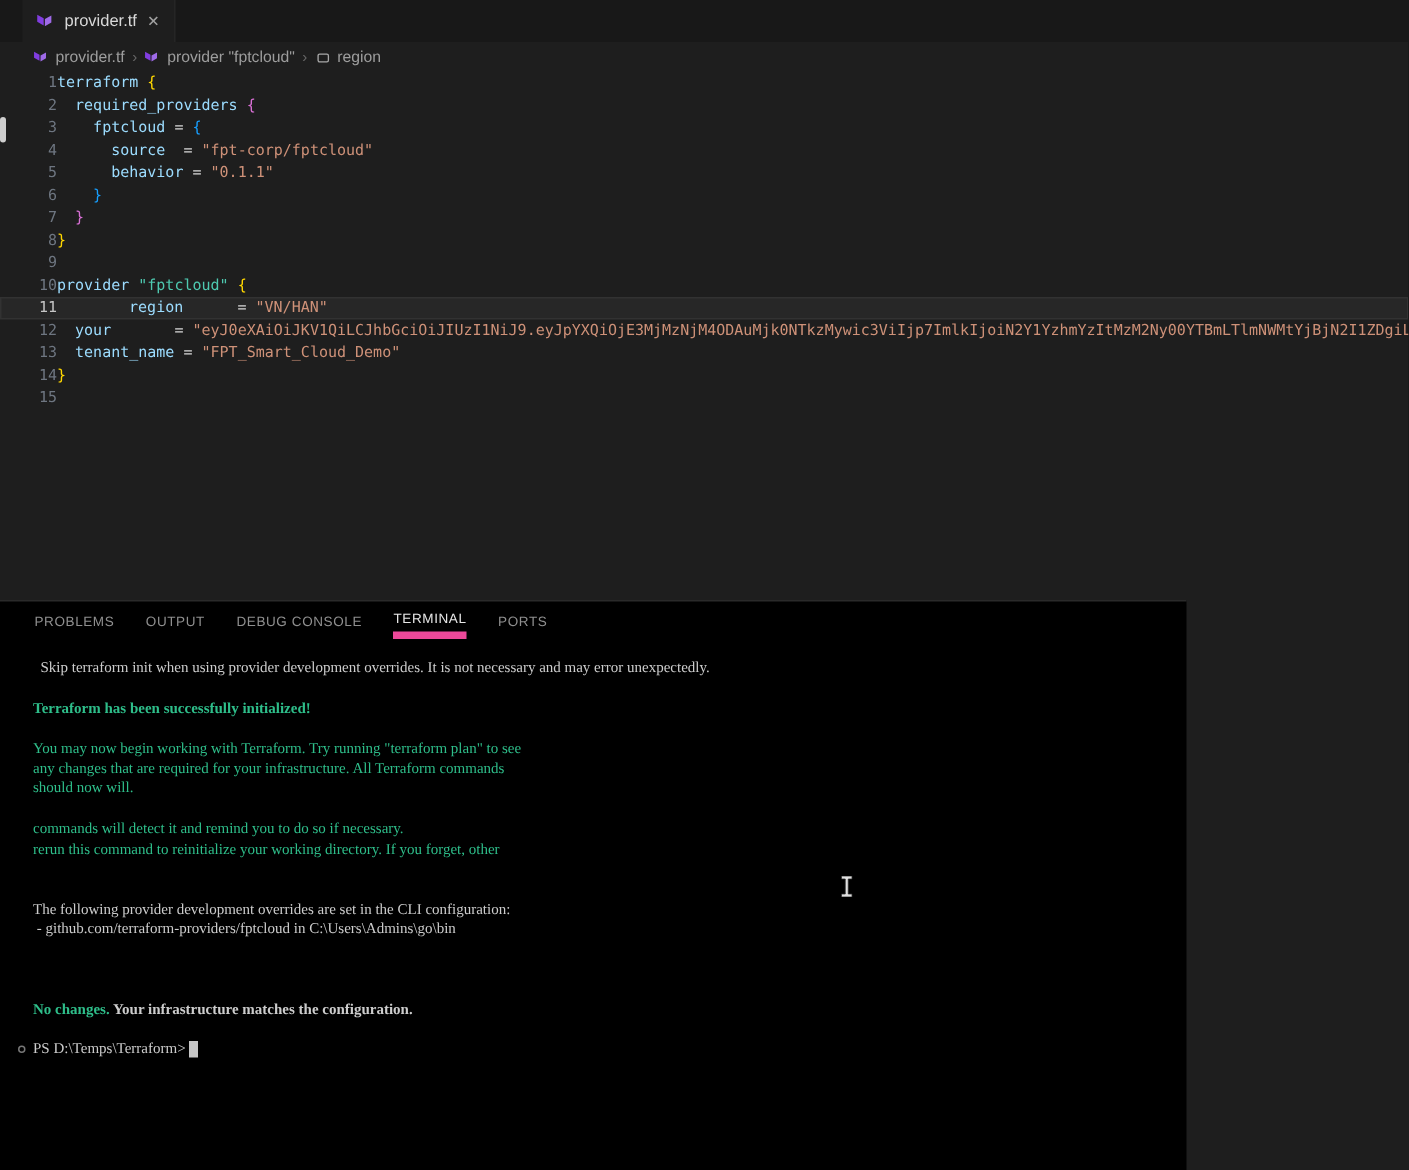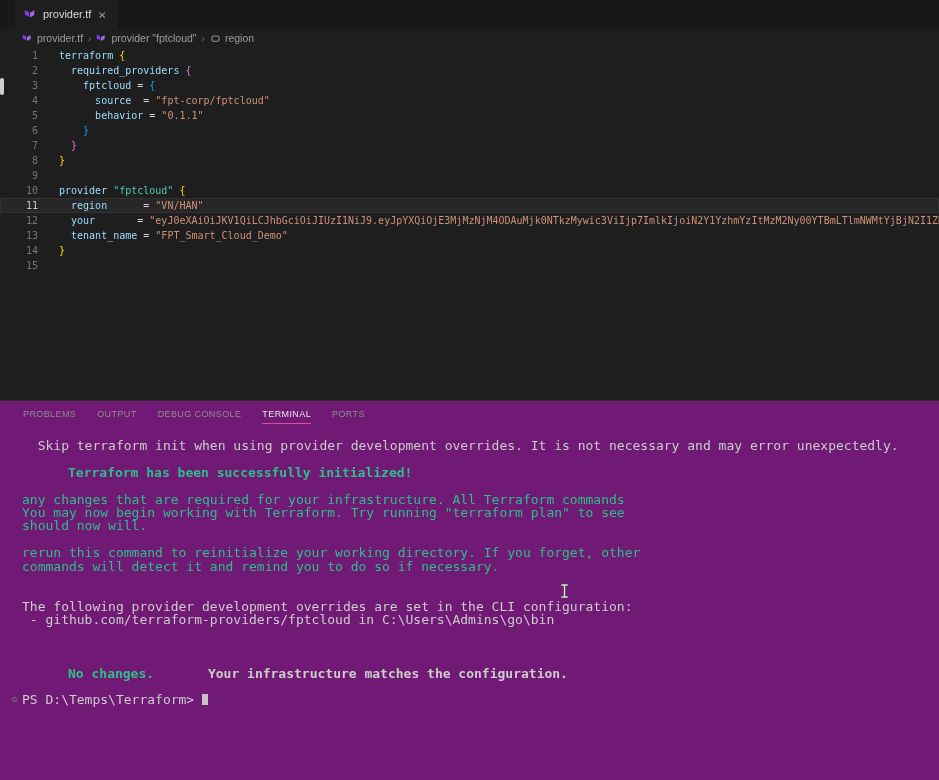--- a/index.html
+++ b/index.html
@@ -14,48 +14,48 @@
   .tf-icon { display:flex; align-items:center; }
 
   
   .breadcrumbs { position:absolute; top:28px; left:0; right:0; height:20px; display:flex; align-items:center; padding-left:22px; gap:4px; font-family:"Liberation Sans",sans-serif; font-size:10.5px; color:#9d9d9d; background:#1e1e1e; }
   .crumb { display:flex; align-items:center; gap:4px; cursor:pointer; }
   .crumb-sep { color:#666; font-size:10px; margin:0 1px; }
 
   
   .editor { position:absolute; top:48px; left:0; width:939px; height:352px; overflow:hidden; background:#1e1e1e; }
   .code-line { position:relative; display:flex; height:15px; line-height:15px; font-size:10px; white-space:pre; }
-  .code-line.active { background:rgba(255,255,255,0.045); box-shadow:inset 0 0 0 1px rgba(255,255,255,0.05); }
+  .code-line.active { background:rgba(255,255,255,0.045); box-shadow:inset 0 0 0 1px rgba(255,255,255,0.05);gap:36px; }
   .gutter-num { flex:0 0 38px; width:38px; text-align:right; color:#6e7681; }
   .code-line.active .gutter-num { color:#c6c6c6; }
-  .line-code { margin-left:21px; }
+  .line-code { }
   .id  { color:#9cdcfe; }
   .str { color:#ce9178; }
   .op  { color:#d4d4d4; }
   .lbl { color:#4ec9b0; }
   .b1  { color:#ffd700; }
   .b2  { color:#da70d6; }
   .b3  { color:#179fff; }
 
   
   .left-marker { position:absolute; left:0; top:78px; width:4px; height:17px; border-radius:2px; background:#cfcfcf; }
 
   
-  .panel { position:absolute; top:400px; left:0; width:939px; height:380px; background:#701a75; border-top:1px solid #2a2a2a; }
+  .panel { position:absolute; top:400px; left:0; width:791px; height:380px; background:#000000; border-top:1px solid #2a2a2a; }
   .panel-tabs { display:flex; align-items:center; height:26px; padding-left:23px; }
   .panel-tab { font-family:"Liberation Sans",sans-serif; font-size:9px; letter-spacing:0.4px; color:#8f8f8f; margin-right:21px; padding:5px 0 4px 0; cursor:pointer; border-bottom:1px solid transparent; }
-  .panel-tab.active { color:#e7e7e7; border-bottom:1px solid #ec4899; }
+  .panel-tab.active { color:#e7e7e7; border-bottom:5px solid #ec4899; }
 
-  .terminal { position:relative; padding:12px 0 0 22px; font-size:13px; }
+  .terminal { position:relative; padding:12px 0 0 22px; font-size:10px;font-family:Liberation Serif, serif; }
   .tline { position:relative; height:13.4px; line-height:13.4px; white-space:pre; }
   .w { color:#cccccc; }
   .g { color:#2ebe8a; }
   .y { color:#d7ba7d; }
   .c { color:#bdb76b; }
-  .b { font-weight:bold;margin-left:46px; }
+  .b { font-weight:bold; }
   .deco { position:absolute; left:-10px; top:4px; width:5px; height:5px; border-radius:50%; background:#2472c8; }
   .deco.gray { background:transparent; border:1px solid #777; }
   .tcursor { display:inline-block; width:5.6px; height:11px; background:#c6c6c6; vertical-align:middle; margin-top:-2px; }
 
   
   .mouse-ibeam { position:absolute; left:560px; top:583px; z-index:10; }
 </style>
 </head>
 <body>
 
@@ -133,26 +133,26 @@
         <div class="panel-tab">OUTPUT</div>
         <div class="panel-tab">DEBUG CONSOLE</div>
         <div class="panel-tab active">TERMINAL</div>
         <div class="panel-tab">PORTS</div>
       </div>
     <div class="terminal">
         <div class="tline"><span class="w">  Skip terraform init when using provider development overrides. It is not necessary and may error unexpectedly.</span></div>
         <div class="tline"></div>
         <div class="tline"><span class="g b">Terraform has been successfully initialized!</span></div>
         <div class="tline"></div>
+        <div class="tline"><span class="g">You may now begin working with Terraform. Try running "terraform plan" to see</span></div>
         <div class="tline"><span class="g">any changes that are required for your infrastructure. All Terraform commands</span></div>
-        <div class="tline"><span class="g">You may now begin working with Terraform. Try running "terraform plan" to see</span></div>
         <div class="tline"><span class="g">should now will.</span></div>
         <div class="tline"></div>
+        <div class="tline"><span class="g">commands will detect it and remind you to do so if necessary.</span></div>
         <div class="tline"><span class="g">rerun this command to reinitialize your working directory. If you forget, other</span></div>
-        <div class="tline"><span class="g">commands will detect it and remind you to do so if necessary.</span></div>
         <div class="tline"></div>
         <div class="tline"></div>
         <div class="tline"><span class="w">The following provider development overrides are set in the CLI configuration:</span></div>
         <div class="tline"><span class="w"> - github.com/terraform-providers/fptcloud in C:\Users\Admins\go\bin</span></div>
         <div class="tline"></div>
         <div class="tline"></div>
         <div class="tline"></div>
         <div class="tline"><span class="g b">No changes.</span><span class="w b"> Your infrastructure matches the configuration.</span></div>
         <div class="tline"></div>
         <div class="tline"><span class="deco gray"></span><span class="w">PS D:\Temps\Terraform&gt; </span><span class="tcursor"></span></div>

